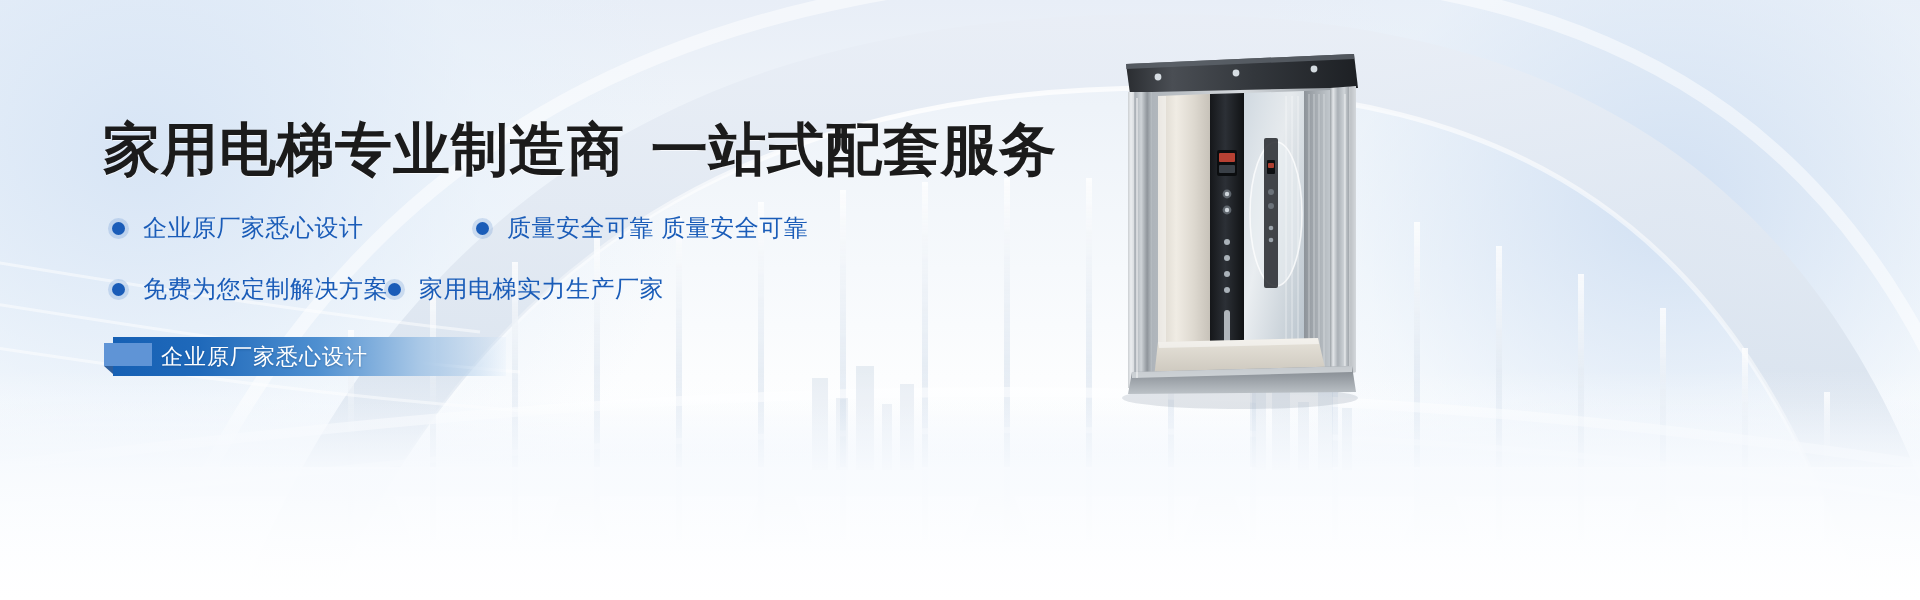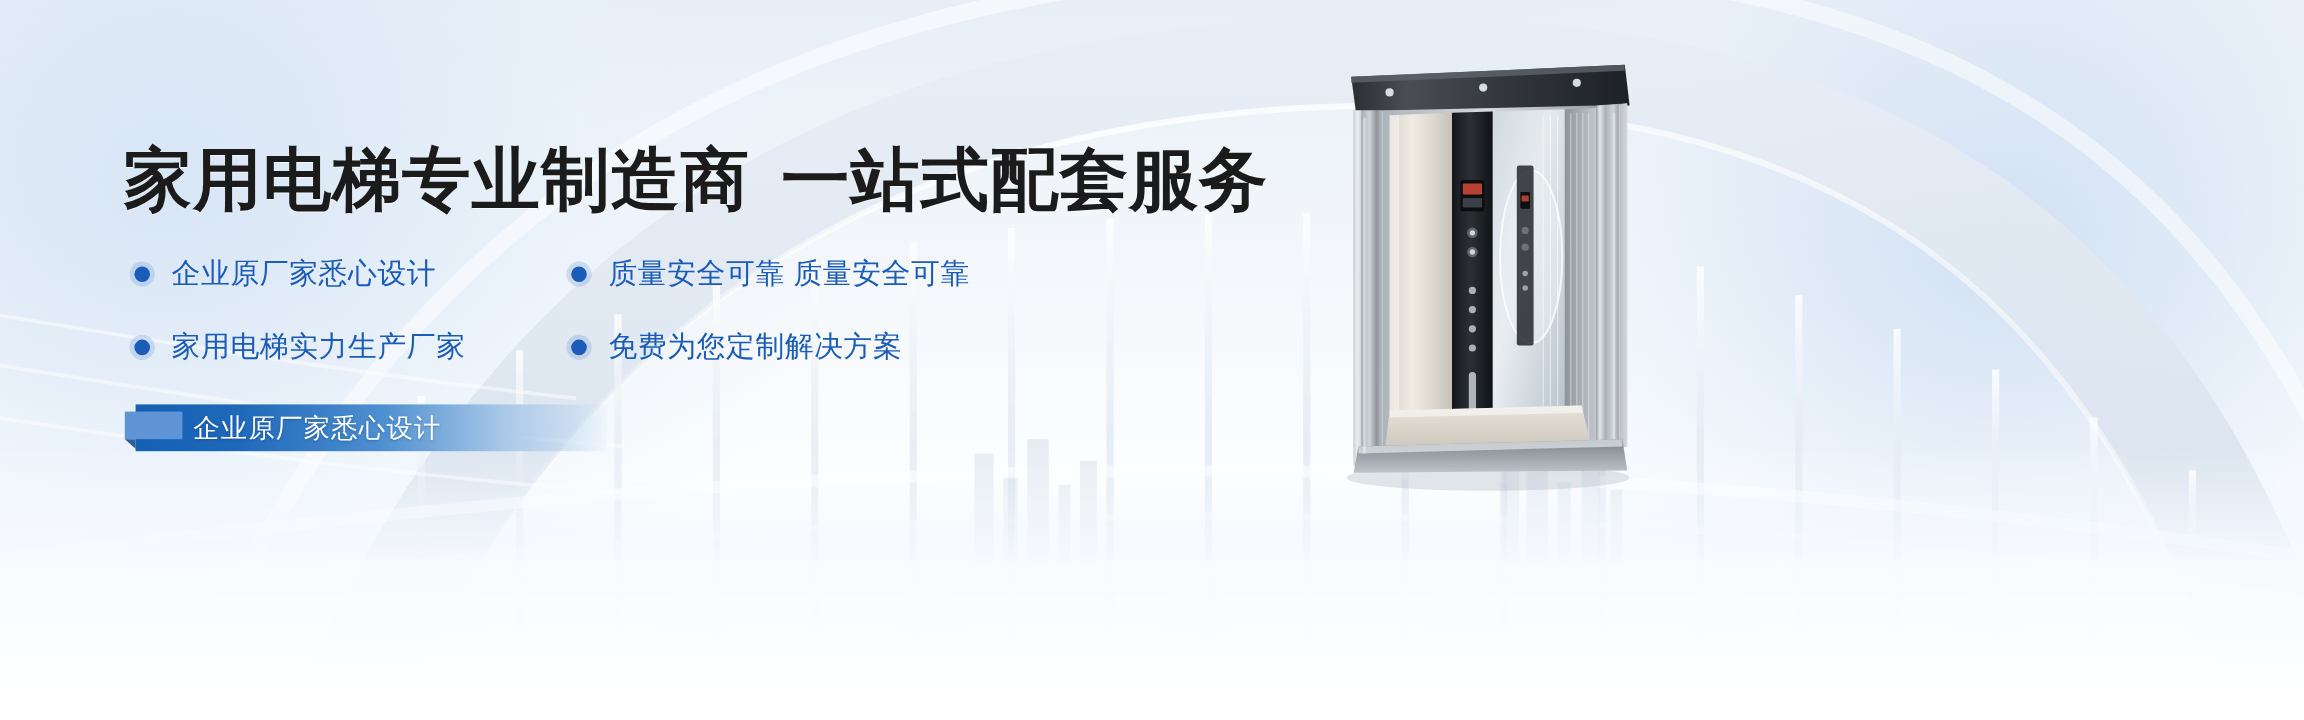--- a/index.html
+++ b/index.html
@@ -377,28 +377,28 @@
           <span class="dot"></span>
           <span>企业原厂家悉心设计</span>
         </div>
         <div class="bullet">
           <span class="dot"></span>
           <span>质量安全可靠 质量安全可靠</span>
         </div>
       </div>
 
       <div class="bullet-row">
+        <div class="bullet">
+          <span class="dot"></span>
+          <span>免费为您定制解决方案</span>
+        </div>
         <div class="bullet col-a">
           <span class="dot"></span>
           <span>家用电梯实力生产厂家</span>
         </div>
-        <div class="bullet">
-          <span class="dot"></span>
-          <span>免费为您定制解决方案</span>
-        </div>
       </div>
 
     </div>
 
     <div class="tag">
       <span class="tag-flag"></span>
       <span class="tag-label">企业原厂家悉心设计</span>
     </div>
 
   </div>

